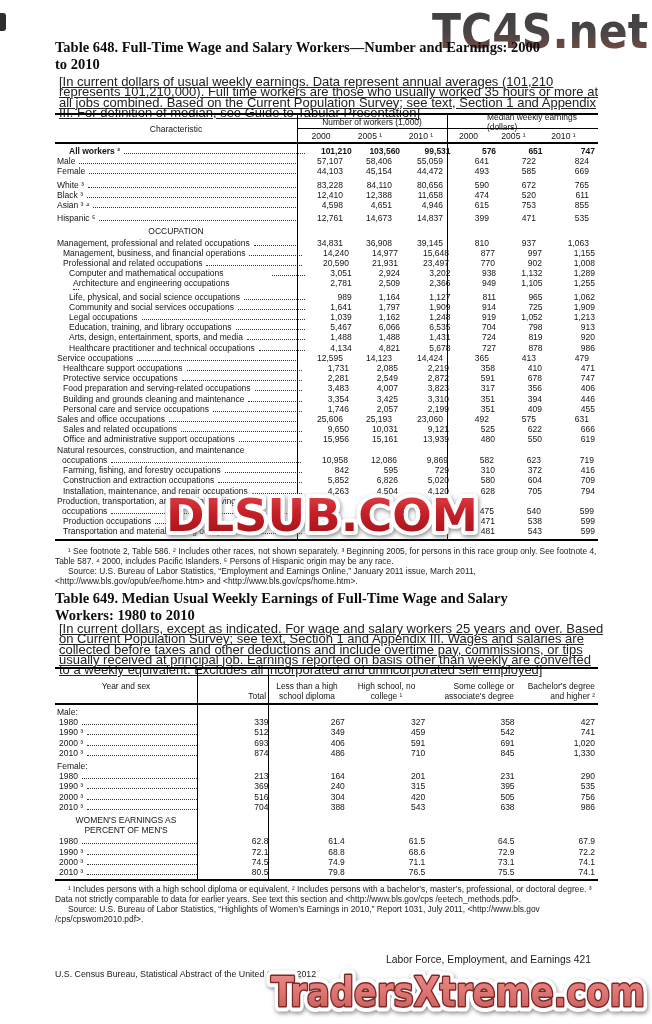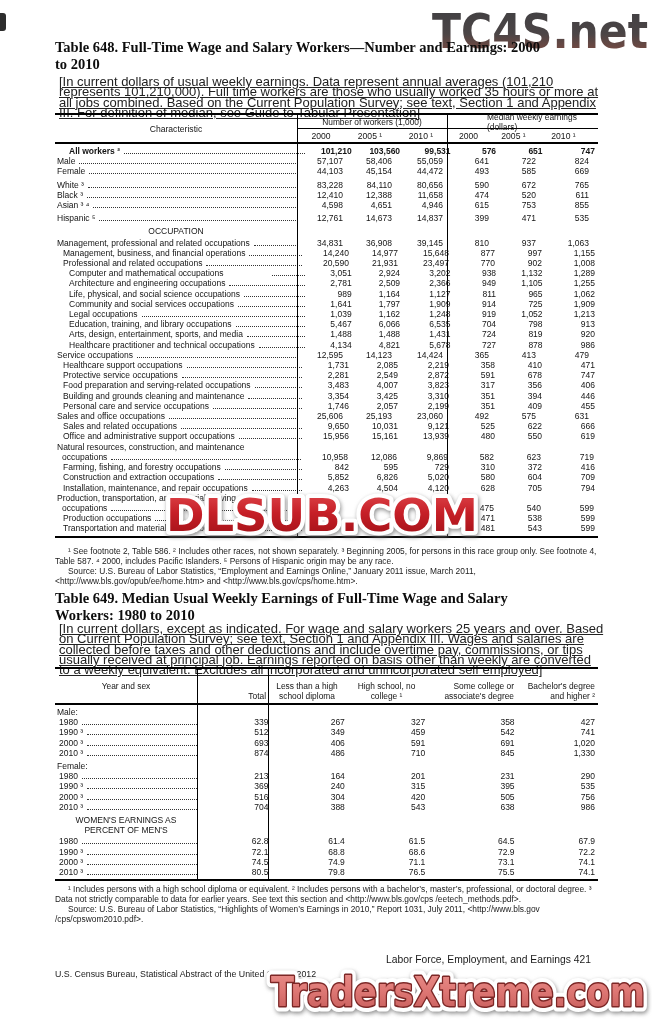--- a/index.html
+++ b/index.html
@@ -268,21 +268,21 @@
               <div class="num n0">3,051</div>
               <div class="num n1">2,924</div>
               <div class="num n2">3,202</div>
               <div class="num n3">938</div>
               <div class="num n4">1,132</div>
               <div class="num n5">1,289</div>
             </div>
           </div>
           <div class="trow">
             <div class="tline">
-              <div class="stub" style="padding-left: 14px;">
+              <div class="stub" style="padding-left: 14px; flex-direction: column;">
                 <span class="lbl">Architecture and engineering occupations</span>
                 <span class="leaders"></span>
               </div>
               <div class="num n0">2,781</div>
               <div class="num n1">2,509</div>
               <div class="num n2">2,366</div>
               <div class="num n3">949</div>
               <div class="num n4">1,105</div>
               <div class="num n5">1,255</div>
             </div>

